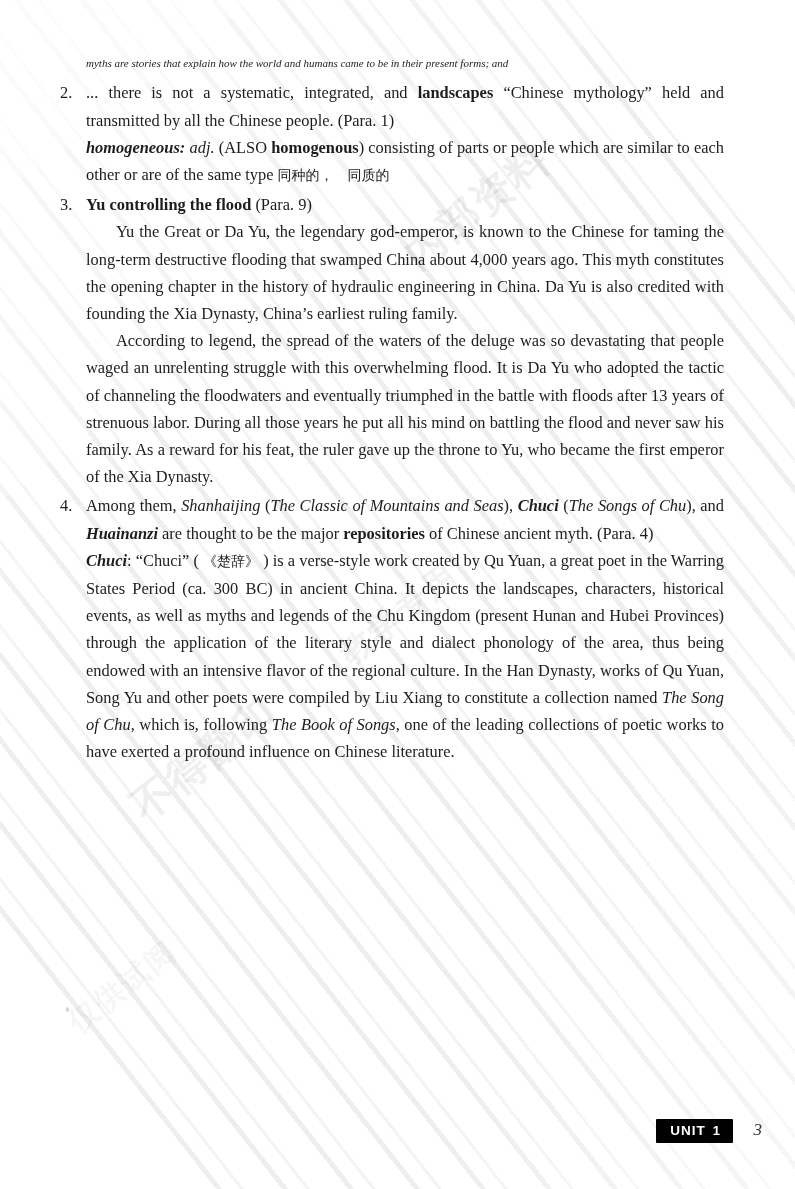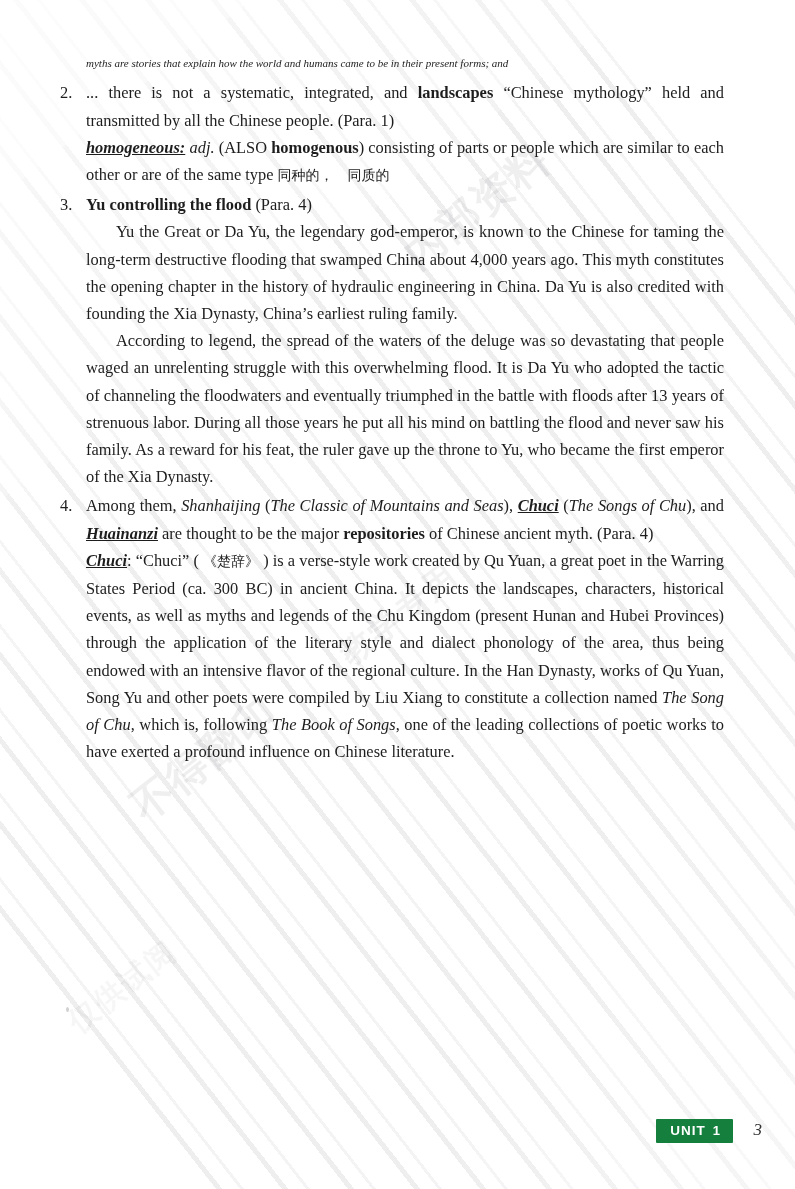--- a/index.html
+++ b/index.html
@@ -115,39 +115,39 @@
     line-height: 27.2px;
   }
   .indent-para {
     text-indent: 30px;
   }
   .sub-block {
     margin-top: 0;
   }
   b, .b { font-weight: 700; }
   i, .i { font-style: italic; }
-  .bi { font-weight: 700; font-style: italic; text-decoration: underline; }
+  .bi { font-weight: 700; font-style: italic; }
   .cn {
     font-family: "DejaVu Sans", "Liberation Sans", sans-serif;
     font-size: 14px;
   }
 
   
   #footer {
     position: absolute;
     left: 0;
     right: 0;
     bottom: 40px;
     height: 30px;
   }
   #unit-badge {
     position: absolute;
     right: 62px;
     top: 0;
-    background: #15803d;
+    background: #000000;
     color: #ffffff;
     font-family: "Liberation Sans", "DejaVu Sans", sans-serif;
     font-weight: 700;
     font-size: 13.5px;
     letter-spacing: 1px;
     padding: 5px 13px 5px 14px;
     line-height: 1;
     display: flex;
     align-items: center;
     gap: 7px;
@@ -201,21 +201,21 @@
 
       <p class="para"><span>... there is not a systematic, integrated, and </span><b>landscapes</b><span> “Chinese mythology” held and transmitted by all the Chinese people. (Para. 1)</span></p>
 
       <p class="para sub-block"><span class="bi">homogeneous:</span> <i>adj.</i><span> (ALSO </span><b>homogenous</b><span>) consisting of parts or people which are similar to each other or are of the same type </span><span class="cn">同种的，　同质的</span></p>
 
     </div>
 
     <div class="numbered">
       <span class="num">3.</span>
 
-      <p class="para"><b>Yu controlling the flood</b><span> (Para. 4)</span></p>
+      <p class="para"><b>Yu controlling the flood</b><span> (Para. 9)</span></p>
 
       <p class="para indent-para">Yu the Great or Da Yu, the legendary god-emperor, is known to the Chinese for taming the long-term destructive flooding that swamped China about 4,000 years ago. This myth constitutes the opening chapter in the history of hydraulic engineering in China. Da Yu is also credited with founding the Xia Dynasty, China’s earliest ruling family.</p>
 
       <p class="para indent-para">According to legend, the spread of the waters of the deluge was so devastating that people waged an unrelenting struggle with this overwhelming flood. It is Da Yu who adopted the tactic of channeling the floodwaters and eventually triumphed in the battle with floods after 13 years of strenuous labor. During all those years he put all his mind on battling the flood and never saw his family. As a reward for his feat, the ruler gave up the throne to Yu, who became the first emperor of the Xia Dynasty.</p>
     </div>
 
     <div class="numbered">
       <span class="num">4.</span>
 
       <p class="para"><span>Among them, </span><i>Shanhaijing</i><span> (</span><i>The Classic of Mountains and Seas</i><span>), </span><span class="bi">Chuci</span><span> (</span><i>The Songs of Chu</i><span>), and </span><span class="bi">Huainanzi</span><span> are thought to be the major </span><b>repositories</b><span> of Chinese ancient myth. (Para. 4)</span></p>

